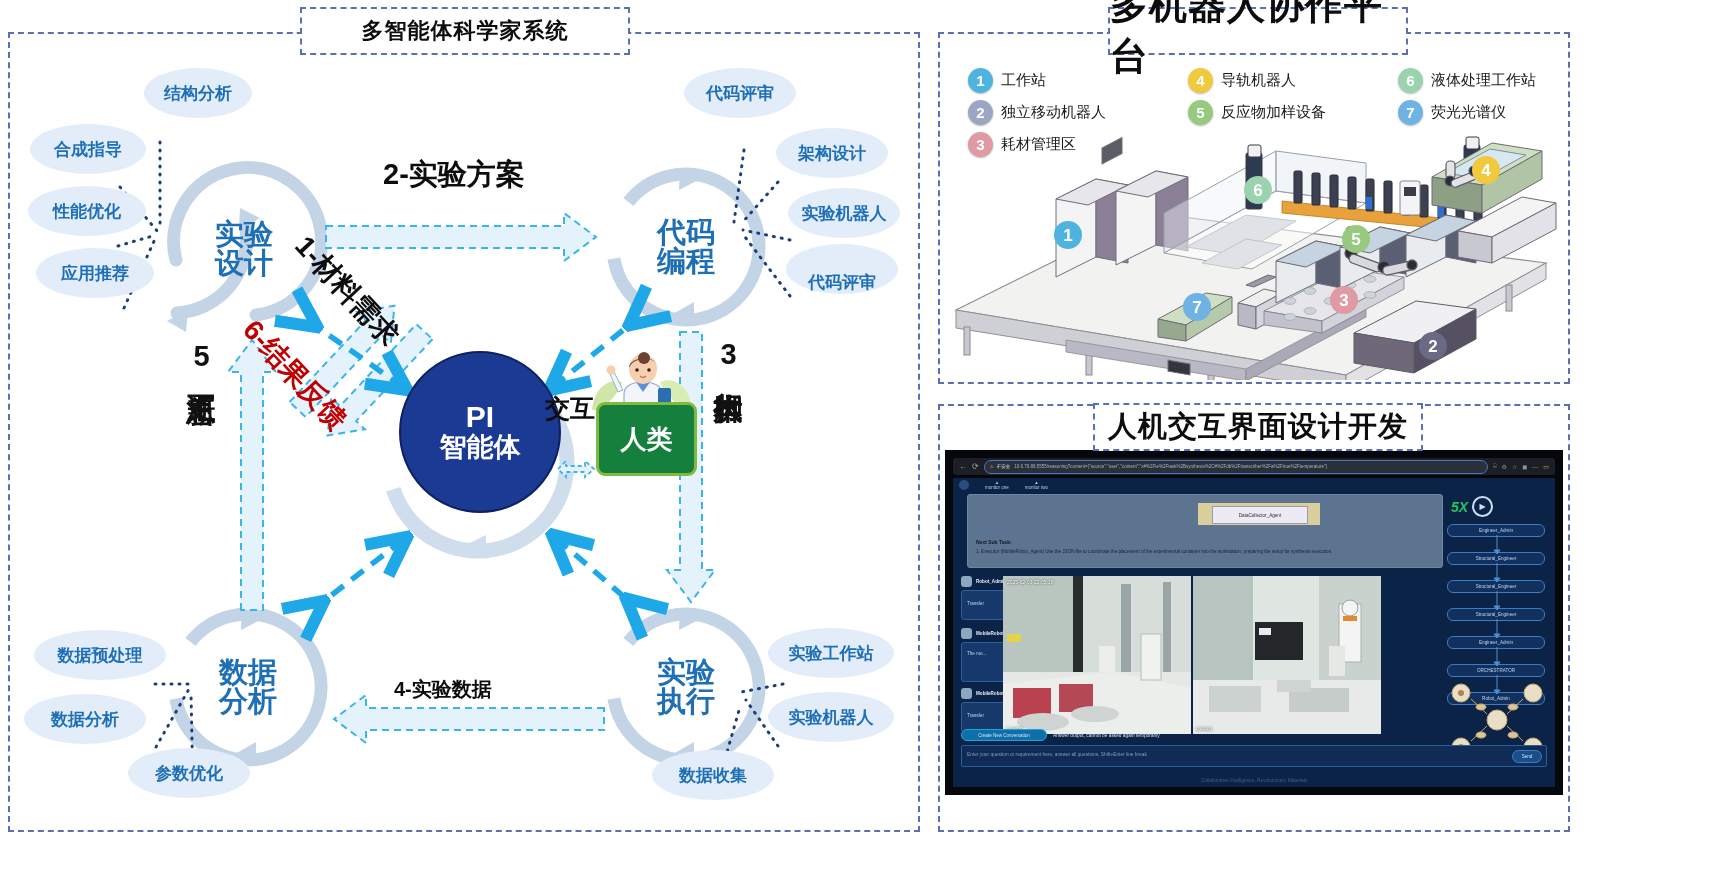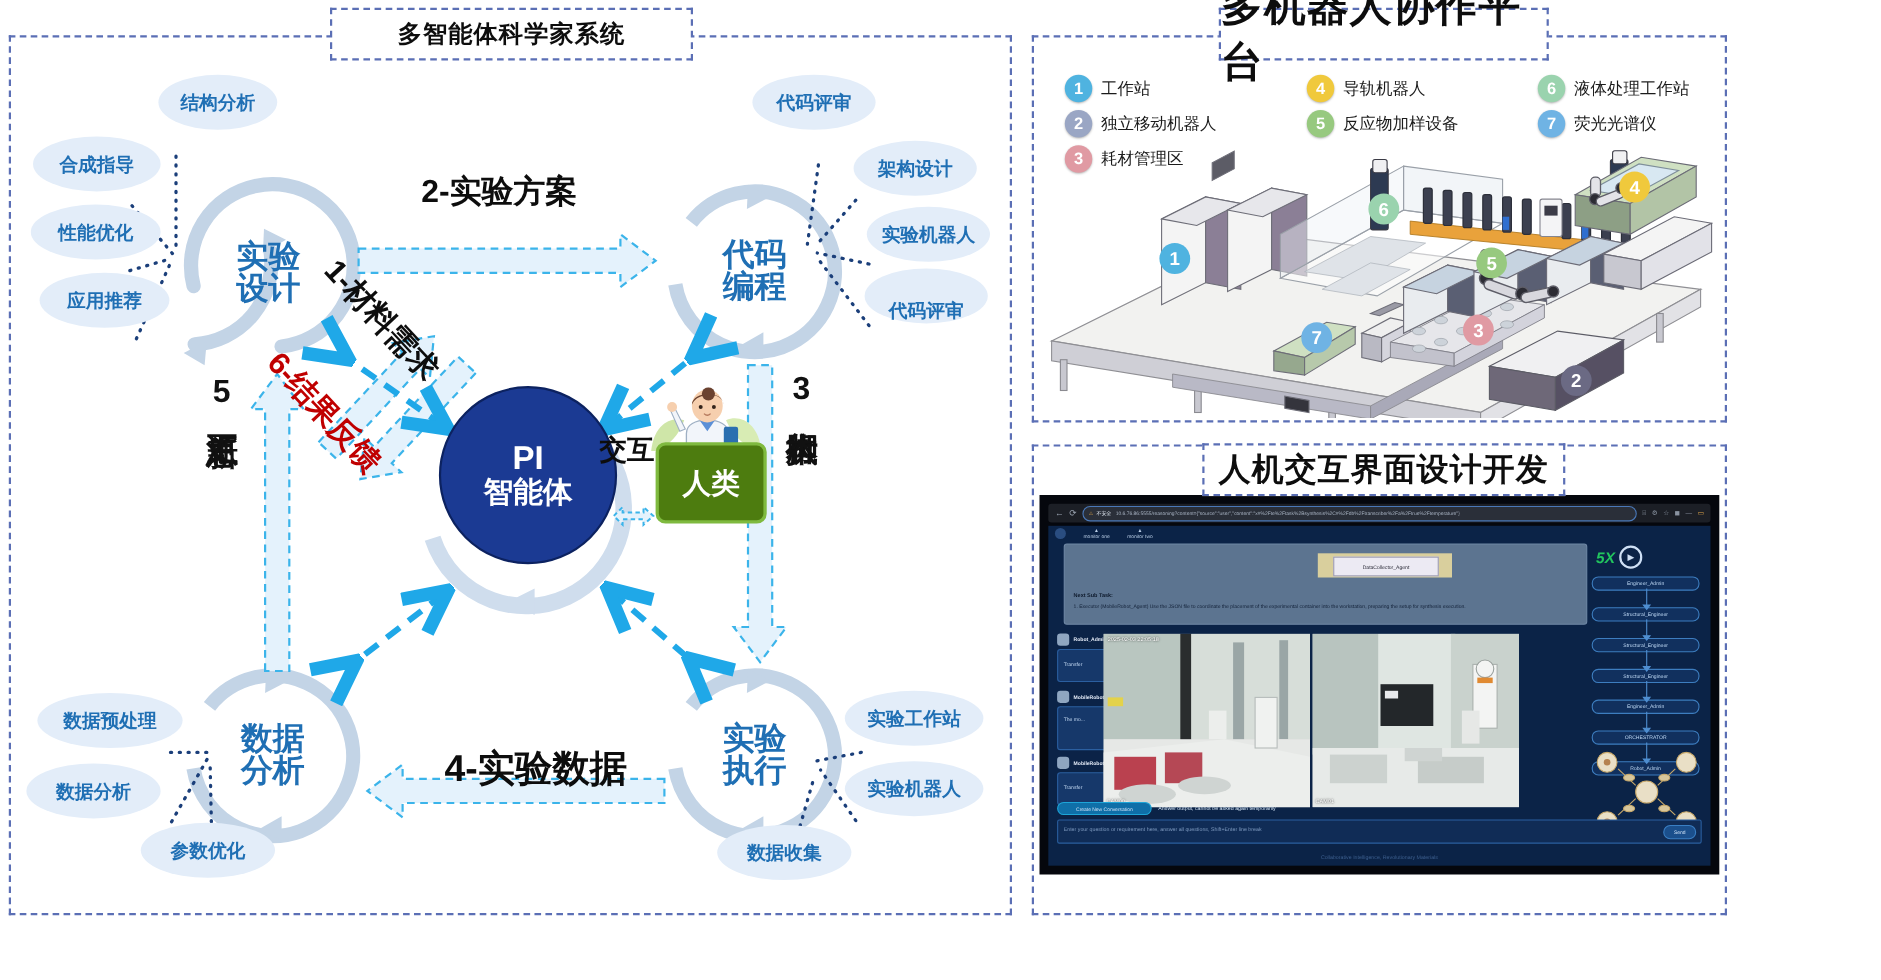--- a/index.html
+++ b/index.html
@@ -29,21 +29,21 @@
 
   
   #piOuter{position:absolute;left:383px;top:335px;width:190px;height:190px;z-index:8;}
   #piCircle{position:absolute;left:16px;top:16px;width:158px;height:158px;border-radius:50%;
       background:#1b3a93;border:2px solid #0c2260;display:flex;flex-direction:column;
       align-items:center;justify-content:center;color:#fff;font-weight:bold;z-index:9;}
   #piCircle .l1{font-size:30px;line-height:1.05;}
   #piCircle .l2{font-size:27px;line-height:1.15;}
 
   #humanBox{position:absolute;left:596px;top:402px;width:95px;height:68px;border-radius:9px;
-      background:#4d7c0f;border:3px solid #7fba3f;display:flex;align-items:center;
+      background:#15803d;border:3px solid #7fba3f;display:flex;align-items:center;
       justify-content:center;color:#fff;font-weight:bold;font-size:26px;z-index:10;}
   #humanArt{position:absolute;left:588px;top:352px;width:110px;height:62px;z-index:9;}
 
   .vtext{position:absolute;writing-mode:vertical-rl;text-orientation:upright;
       font-weight:bold;color:#111;z-index:12;line-height:1.02;}
 
   
   #robPanel{left:938px;top:32px;width:632px;height:352px;}
   #robTitle{left:1108px;top:7px;width:300px;height:48px;font-size:38px;}
   .lg{position:absolute;display:flex;align-items:center;gap:8px;font-size:15px;color:#1b1b1b;z-index:13;}
@@ -259,21 +259,21 @@
     <span>实验工作站</span>
   </div>
 <div class="chip" style="left:768px;top:692px;width:126px;height:50px;">
     <span>实验机器人</span>
   </div>
 <div class="chip" style="left:652px;top:750px;width:122px;height:50px;">
     <span>数据收集</span>
   </div>
 
 <div class="lbl" style="left:383px;top:155px;font-size:29px;">2-实验方案</div>
-<div class="lbl" style="left:404px;top:676px;font-size:34px;">4-实验数据</div>
+<div class="lbl" style="left:394px;top:676px;font-size:20px;">4-实验数据</div>
 <div class="lbl" style="left:314px;top:228px;font-size:28px;transform:rotate(47deg);transform-origin:0 0;">1-材料需求</div>
 <div class="lbl" style="left:262px;top:312px;font-size:28px;color:#c00000;transform:rotate(47deg);transform-origin:0 0;">6-结果反馈</div>
 <div class="vtext" style="left:713px;top:338px;font-size:29px;">3执行脚本</div>
 <div class="vtext" style="left:186px;top:340px;font-size:29px;">5汇总更新</div>
 
 <div class="panel" id="robPanel"></div>
 <div class="panel-title" id="robTitle">多机器人协作平台</div>
 
 <div class="lg" style="left:968px;top:68px;">
   <span class="badge" style="background:#4fb3e0">1</span>

